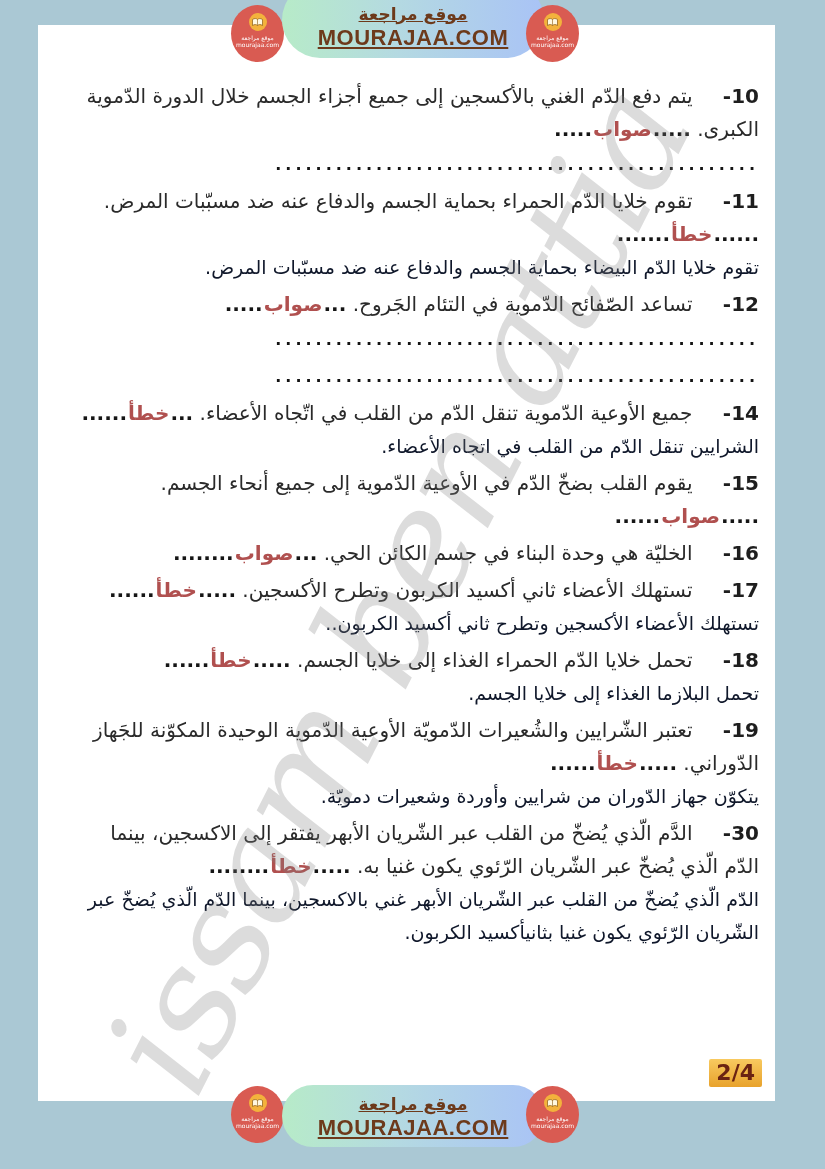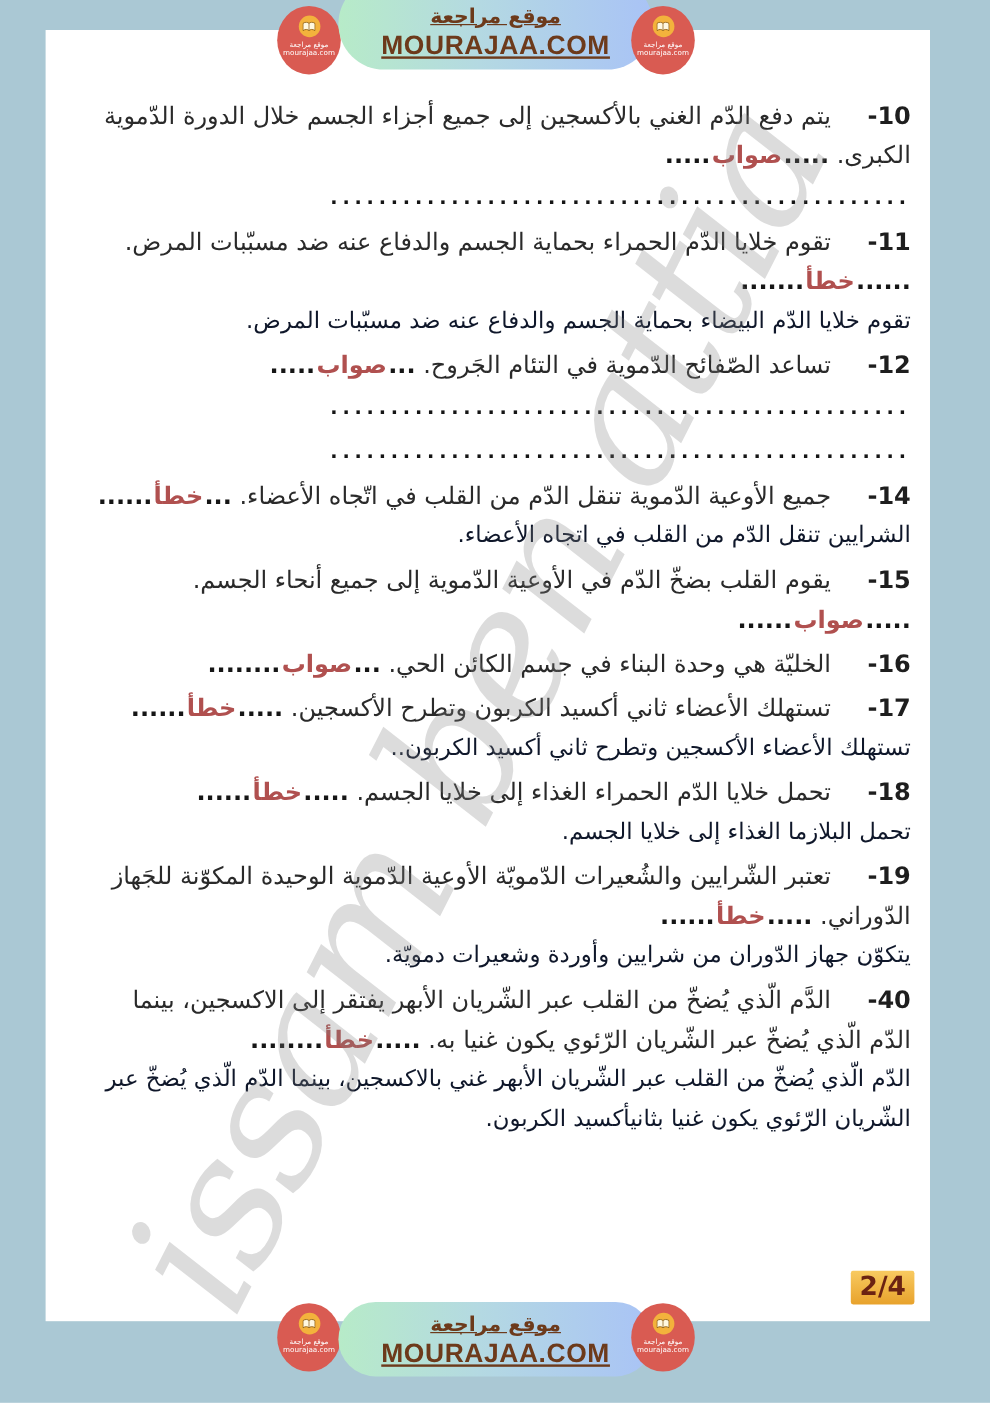--- a/index.html
+++ b/index.html
@@ -162,21 +162,21 @@
 
   </div>
 
   <div class="q-block">
     <div class="q-line"><span class="q-label">19-</span> <span class="q-text">تعتبر الشّرايين والشُعيرات الدّمويّة الأوعية الدّموية الوحيدة المكوّنة للجَهاز الدّوراني. </span><span class="dots dots-pre">.....</span><span class="answer">خطأ</span><span class="dots dots-post">......</span></div>
     <div class="correction">يتكوّن جهاز الدّوران من شرايين وأوردة وشعيرات دمويّة.</div>
 
   </div>
 
   <div class="q-block">
-    <div class="q-line"><span class="q-label">40-</span> <span class="q-text">الدَّم الّذي يُضخّ من القلب عبر الشّريان الأبهر يفتقر إلى الاكسجين، بينما الدّم الّذي يُضخّ عبر الشّريان الرّئوي يكون غنيا به. </span><span class="dots dots-pre">.....</span><span class="answer">خطأ</span><span class="dots dots-post">........</span></div>
+    <div class="q-line"><span class="q-label">30-</span> <span class="q-text">الدَّم الّذي يُضخّ من القلب عبر الشّريان الأبهر يفتقر إلى الاكسجين، بينما الدّم الّذي يُضخّ عبر الشّريان الرّئوي يكون غنيا به. </span><span class="dots dots-pre">.....</span><span class="answer">خطأ</span><span class="dots dots-post">........</span></div>
     <div class="correction">الدّم الّذي يُضخّ من القلب عبر الشّريان الأبهر غني بالاكسجين، بينما الدّم الّذي يُضخّ عبر الشّريان الرّئوي يكون غنيا بثانيأكسيد الكربون.</div>
 
   </div>
 </div>
   <div class="watermark">issam ben attia</div>
   <div class="page-badge">2/4</div>
 </div>
 
 <div class="banner banner-top">
   <div class="circle left">

